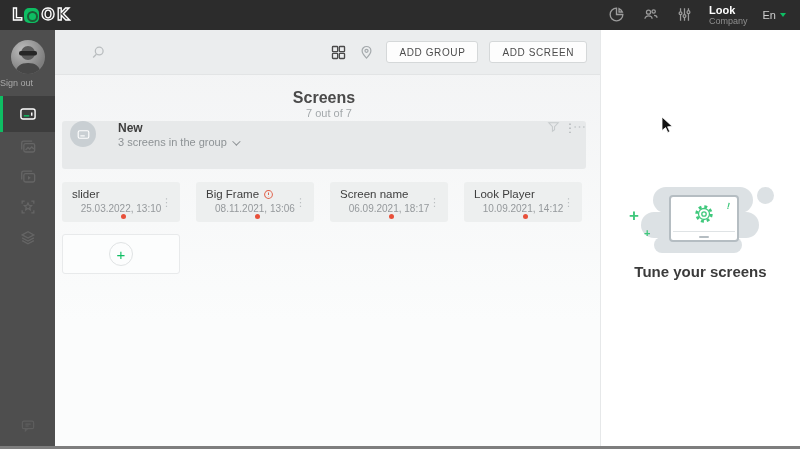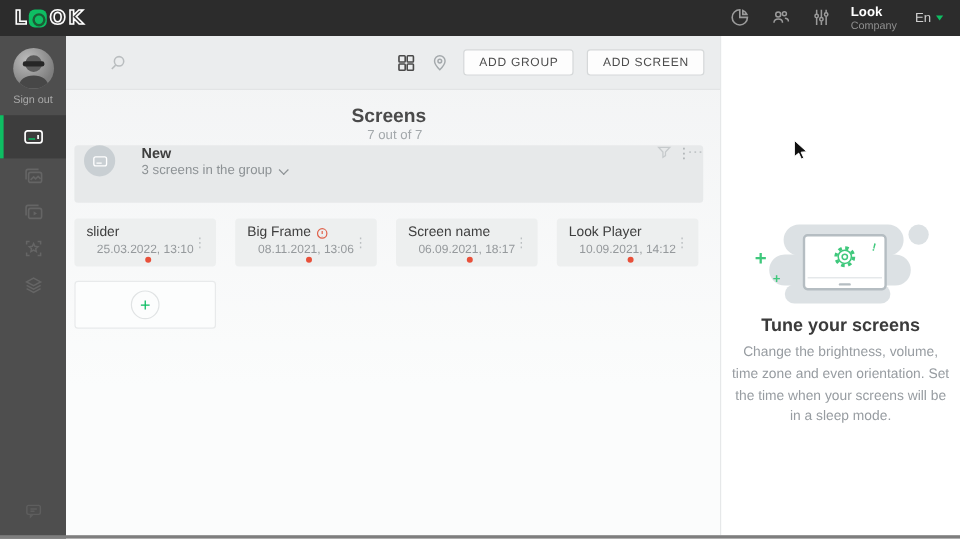--- a/index.html
+++ b/index.html
@@ -17,21 +17,21 @@
   .company { line-height:1.15; cursor:pointer; }
   .company-name { font-size:11px; font-weight:bold; color:#fff; }
   .company-type { font-size:9px; color:#8f8f8f; }
   .lang { display:flex; align-items:center; gap:4px; color:#cfcfcf; font-size:11px; cursor:pointer; }
   .lang-caret { width:0; height:0; border-left:3.5px solid transparent; border-right:3.5px solid transparent; border-top:4px solid #0ebe63; }
 
   
   .sidebar { position:absolute; top:30px; left:0; width:55px; height:419px; background:#4e4e4e; z-index:4; }
   .avatar { width:34px; height:34px; border-radius:50%; margin:10px auto 0; background:radial-gradient(circle at 35% 30%, #bdbdbd, #7e7e7e 70%); overflow:hidden; position:relative; cursor:pointer; }
   .avatar svg { position:absolute; left:0; top:0; width:100%; height:100%; }
-  .signout { text-align:center; font-size:9px; color:#a9a9a9; margin-top:4px; cursor:pointer; }
+  .signout { text-align:left; font-size:9px; color:#a9a9a9; margin-top:4px; cursor:pointer; }
   .nav { margin-top:8px; }
   .nav-item { height:30px; display:flex; align-items:center; justify-content:center; color:#656565; cursor:pointer; }
   .nav-item svg { width:20px; height:20px; }
   .nav-item.active { height:36px; background:#3d3d3d; border-left:3px solid #0ebe63; padding-right:3px; color:#fff; }
   .sidebar-bottom { position:absolute; bottom:14px; left:0; width:55px; display:flex; justify-content:center; color:#5e5e5e; cursor:pointer; }
   .sidebar-bottom svg { width:18px; height:18px; }
 
   
   .main { position:absolute; top:30px; left:55px; width:545px; height:416px; background:linear-gradient(#f2f3f4, #fbfcfc 70%); }
   .toolbar { height:45px; background:#ebedee; border-bottom:1px solid #e2e4e5; display:flex; align-items:center; }
@@ -297,20 +297,19 @@
         <circle cx="12" cy="12" r="2.4" stroke-width="1.4"></circle>
       </svg>
       <span class="screen-mark">!</span>
     </div>
     <div class="monitor-dash"></div>
   </div>
   <span class="plus-mark plus-1">+</span>
   <span class="plus-mark plus-2">+</span>
 
   <div class="panel-title">Tune your screens</div>
-  <div class="panel-desc">Change the brightness, volume, time zone and even orientation. Set the time when your screens will be in a sleep mode.</div>
 
   <svg class="cursor" viewBox="0 0 13 19">
     <path d="M1 1l0 13.5 3.6-2.9 2.2 4.9 2-.9-2.2-4.8 4.7-.4z" fill="#111" stroke="#fff" stroke-width="0.8"></path>
   </svg>
 </div>
 
 <div class="bottom-border"></div>
 
 </body></html>

